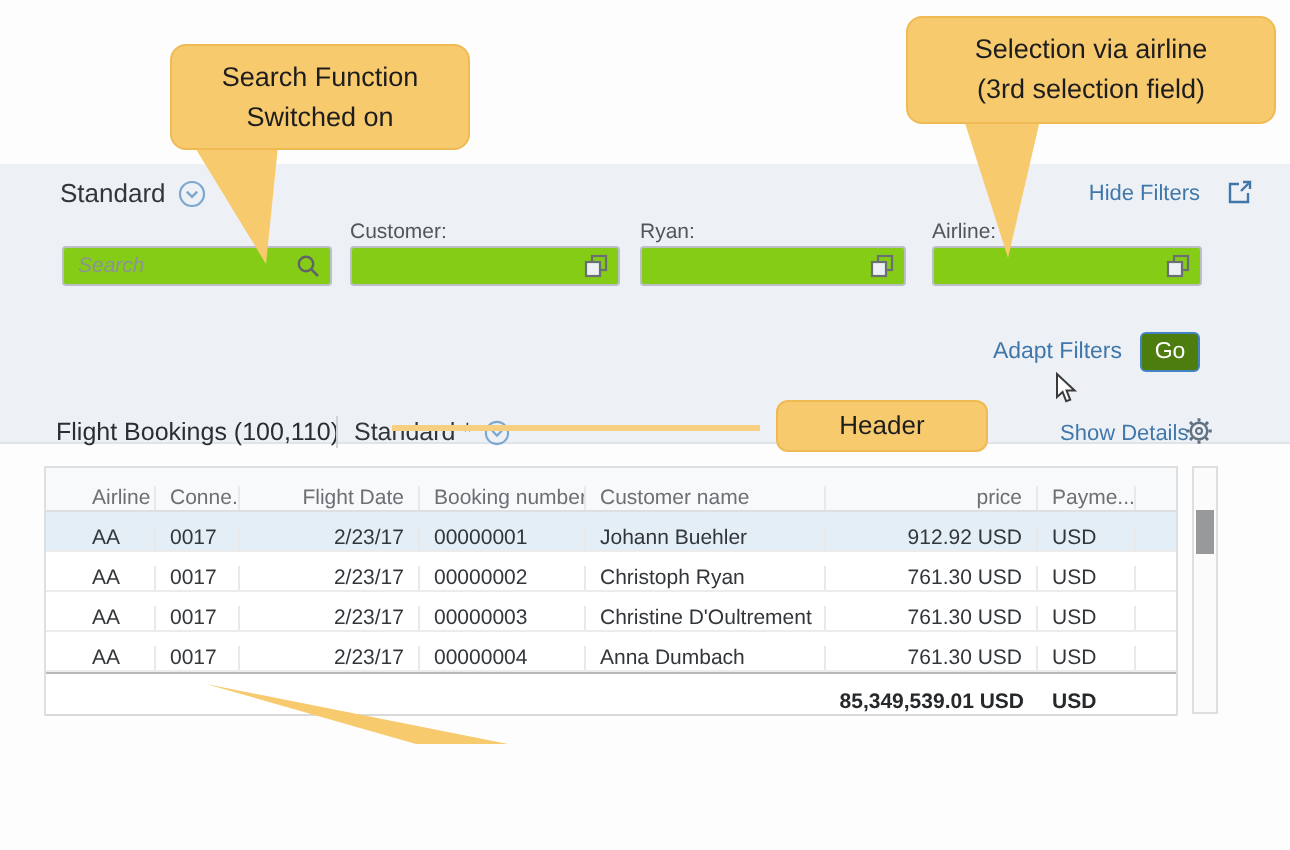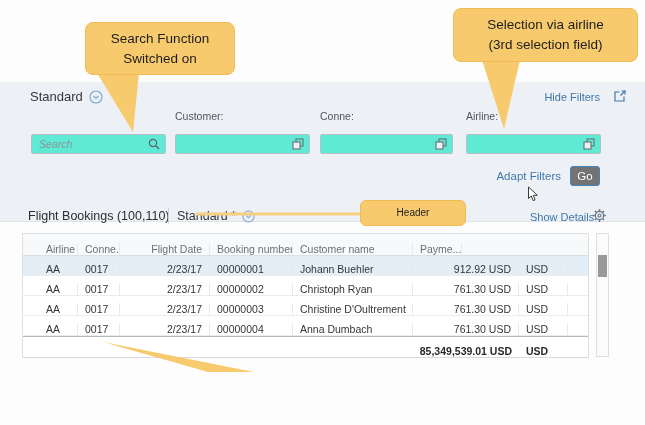--- a/index.html
+++ b/index.html
@@ -9,28 +9,28 @@
     font-family:"Liberation Sans", sans-serif; background:#fdfdfd; color:#32363a;
   }
 
   
   .filter-panel { position:absolute; left:0; top:82px; width:645px; height:140px;
     background:#edf1f5; border-bottom:1px solid #dfe4e9; }
   .fp-variant { position:absolute; left:30px; top:7px; font-size:13px; color:#32363a; display:flex; align-items:center; gap:6px; }
   .fp-hide { position:absolute; right:45px; top:9px; font-size:11px; color:#4077ab; cursor:pointer; }
   .share-icon { position:absolute; right:18px; top:7px; }
   .fp-label { position:absolute; top:28px; font-size:10.5px; color:#51565a; }
-  .fp-field { position:absolute; top:52px; height:20px; background:#5eead4;
+  .fp-field { position:absolute; top:41px; height:20px; background:#84cc16;
     border:1px solid #b9bfc4; border-radius:2px; display:flex; align-items:center; }
   .fp-field input { flex:1; border:none; outline:none; background:transparent;
     font-size:10.5px; padding:0 4px 0 7px; color:#32363a; font-family:"Liberation Sans",sans-serif; min-width:0;}
   .fp-field input::placeholder { font-style:italic; color:#8d9297; }
   .fp-field .ficon { flex:0 0 auto; margin-right:5px; display:flex; }
   .fp-adapt { position:absolute; right:84px; top:88px; font-size:11.5px; color:#4077ab; cursor:pointer; }
-  .go-btn { position:absolute; right:45px; top:84px; width:30px; height:20px; background:#737373;
+  .go-btn { position:absolute; right:45px; top:84px; width:30px; height:20px; background:#4d7c0f;
     border:1px solid #4384c0; border-radius:3px; color:#fff; font-size:11.5px;
     display:flex; align-items:center; justify-content:center; cursor:pointer; }
 
   
   .ch-title { position:absolute; left:28px; top:209px; font-size:12.5px; color:#2b2e31; }
   .ch-divider { position:absolute; left:168px; top:208px; width:1px; height:16px; background:#cfd3d6; }
   .ch-variant { position:absolute; left:177px; top:209px; font-size:12.5px; color:#32363a; display:flex; align-items:center; gap:6px; }
   .ch-show { position:absolute; left:530px; top:211px; font-size:11px; color:#4077ab; cursor:pointer; }
   .gear-icon { position:absolute; left:592px; top:208px; }
 
@@ -58,21 +58,21 @@
   .vscroll { position:absolute; left:596px; top:233px; width:13px; height:124px;
     background:#fbfbfc; border:1px solid #dedfe0; }
   .vthumb { position:absolute; left:1px; top:21px; width:9px; height:22px; background:#97999b; }
 
   
   .callout { position:absolute; background:#f8ca6e; border:1px solid #efba54; border-radius:8px;
     color:#1d1d1d; text-align:center; display:flex; flex-direction:column; justify-content:center;
     font-size:13.5px; line-height:1.45; z-index:6; }
   .co-search { left:85px; top:22px; width:150px; height:53px; }
   .co-airline{ left:453px; top:8px;  width:185px; height:54px; }
-  .co-header { left:360px; top:200px; width:106px; height:26px; font-size:10px; border-radius:6px; }
+  .co-header { left:388px; top:200px; width:106px; height:26px; font-size:13px; border-radius:6px; }
   .co-column { left:203px; top:369px; width:223px; height:54px; }
   .overlay { position:absolute; left:0; top:0; width:645px; height:425px; z-index:5; pointer-events:none; }
   .cursor { position:absolute; left:527px; top:186px; z-index:9; pointer-events:none; }
 </style>
 </head>
 <body>
 
 <div class="canvas">
 
   <div class="filter-panel">
@@ -104,21 +104,21 @@
     <div class="fp-field" style="left:175px; width:135px;">
       <input type="text" style="">
       <span class="ficon">
         <svg width="12" height="12" viewBox="0 0 12 12">
           <rect x="4" y="1" width="7" height="7" fill="none" stroke="#6a6f73" stroke-width="1.1"></rect>
           <rect x="1" y="4" width="7" height="7" fill="#edf1f5" stroke="#6a6f73" stroke-width="1.1"></rect>
         </svg>
       </span>
     </div>
 
-    <span class="fp-label" style="left:320px;">Conne:</span>
+    <span class="fp-label" style="left:320px;">Ryan:</span>
     <div class="fp-field" style="left:320px; width:133px;">
       <input type="text" style="">
       <span class="ficon">
         <svg width="12" height="12" viewBox="0 0 12 12">
           <rect x="4" y="1" width="7" height="7" fill="none" stroke="#6a6f73" stroke-width="1.1"></rect>
           <rect x="1" y="4" width="7" height="7" fill="#edf1f5" stroke="#6a6f73" stroke-width="1.1"></rect>
         </svg>
       </span>
     </div>
 
@@ -163,20 +163,21 @@
   </svg>
 
   <div class="tbl">
     <div class="trow hdr">
       <div class="tc c-sel"></div>
       <div class="tc c-air">Airline</div>
       <div class="tc c-con">Conne...</div>
       <div class="tc c-date r">Flight Date</div>
       <div class="tc c-book">Booking number</div>
       <div class="tc c-cust">Customer name</div>
+      <div class="tc c-price r">price</div>
       <div class="tc c-pay">Payme...</div>
       <div class="tc c-fill"></div>
     </div>
 
     <div class="trow sel">
       <div class="tc c-sel"></div>
       <div class="tc c-air">AA</div>
       <div class="tc c-con">0017</div>
       <div class="tc c-date r">2/23/17</div>
       <div class="tc c-book">00000001</div>

